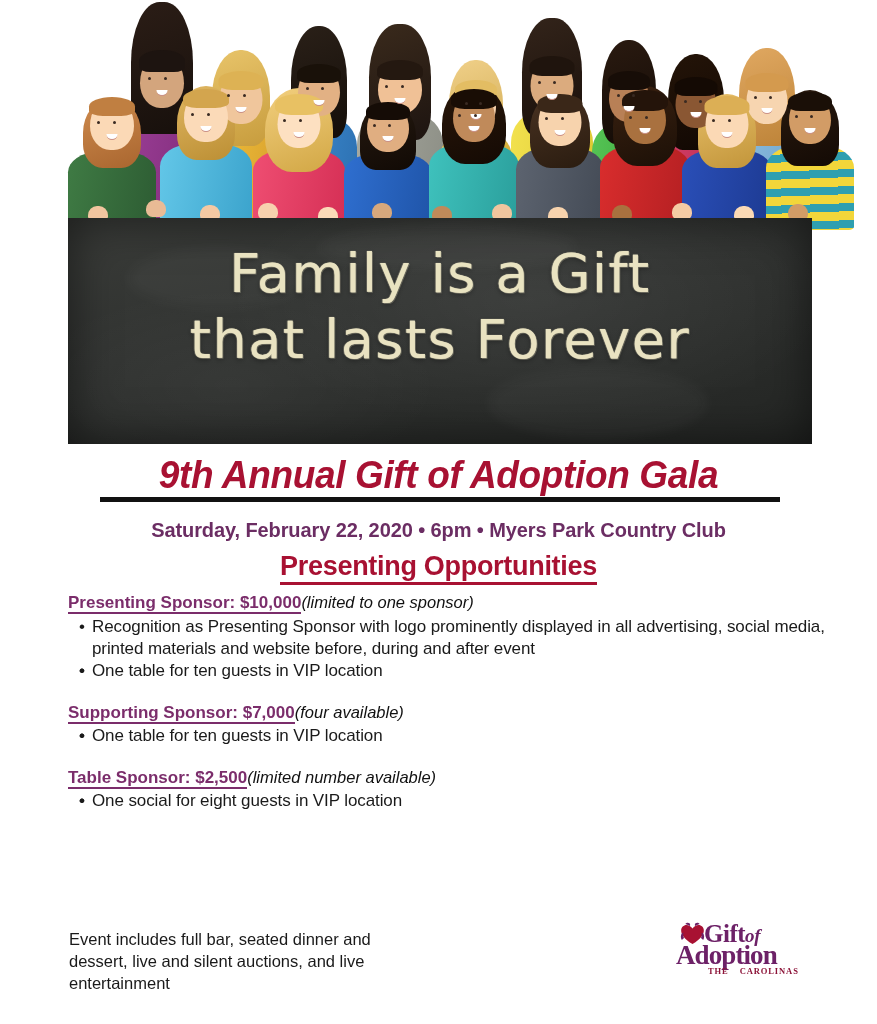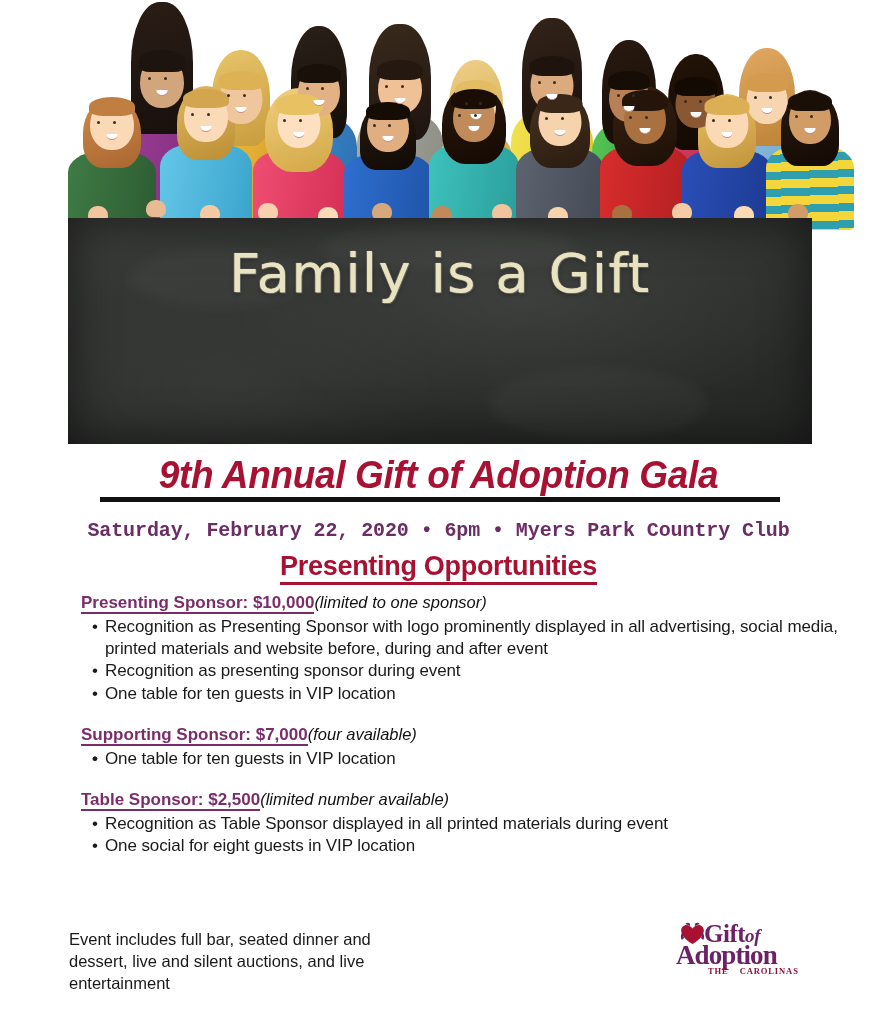--- a/index.html
+++ b/index.html
@@ -168,21 +168,20 @@
   .event-line {
     position: absolute;
     left: 0;
     right: 0;
     top: 519px;
     text-align: center;
     font-size: 20px;
     font-weight: bold;
     color: #6b2d63;
     letter-spacing: -0.1px;
-    font-family: Liberation Mono, monospace;
   }
   .section-head {
     position: absolute;
     left: 0;
     right: 0;
     top: 551px;
     text-align: center;
   }
   .section-head span {
     font-size: 27px;
@@ -193,21 +192,21 @@
     letter-spacing: -0.3px;
   }
 
   
   .tiers {
     position: absolute;
     left: 68px;
     top: 592px;
     width: 790px;
   }
-  .tier { margin-bottom: 17px; margin-left: 13px; }
+  .tier { margin-bottom: 17px; }
   .tier-head {
     font-size: 17px;
     line-height: 1.28;
     color: #111111;
     margin-bottom: 2px;
   }
   .tier-title {
     font-weight: bold;
     color: #7b2d6b;
     border-bottom: 2px solid #7b2d6b;
@@ -536,20 +535,21 @@
     <div class="hand" style="left:734px; top:206px; background:#fbd9b5;"></div>
     <div class="hand" style="left:788px; top:204px; background:#d29c66;"></div>
   </div>
 
   <div class="chalkboard">
     <div class="chalk-smudge" style="left:60px;  top:30px;  width:180px; height:60px;"></div>
     <div class="chalk-smudge" style="left:420px; top:150px; width:220px; height:70px;"></div>
     <div class="chalk-smudge" style="left:250px; top:8px;   width:260px; height:44px;"></div>
     <div class="chalk-text">
       <span class="chalk-line">Family is a Gift</span>
+      <span class="chalk-line chalk-line-2">that lasts Forever</span>
     </div>
   </div>
 
   <div class="title-wrap">
     <div class="gala-title">9th Annual Gift of Adoption Gala</div>
   </div>
   <div class="title-rule"></div>
 
   <div class="event-line">Saturday, February 22, 2020 • 6pm • Myers Park Country Club</div>
 
@@ -558,41 +558,41 @@
   </div>
 
   <div class="tiers">
 
     <div class="tier">
       <div class="tier-head">
         <span class="tier-title">Presenting Sponsor: $10,000</span><span class="tier-note">(limited to one sponsor)</span>
       </div>
       <ul class="tier-list">
         <li><span class="bullet">•</span><span>Recognition as Presenting Sponsor with logo prominently displayed in all advertising, social media, printed materials and website before, during and after event</span></li>
-        <li><span class="bullet">•</span><span>Recognition as presenting sponsor during event</span></li>
+        <li><span class="bullet">•</span></li>
         <li><span class="bullet">•</span><span>One table for ten guests in VIP location</span></li>
       </ul>
     </div>
 
     <div class="tier" style="margin-top:19px;">
       <div class="tier-head">
         <span class="tier-title">Supporting Sponsor: $7,000</span><span class="tier-note">(four available)</span>
       </div>
       <ul class="tier-list">
         <li><span class="bullet">•</span></li>
         <li><span class="bullet">•</span><span>One table for ten guests in VIP location</span></li>
       </ul>
     </div>
 
     <div class="tier" style="margin-top:19px;">
       <div class="tier-head">
         <span class="tier-title">Table Sponsor: $2,500</span><span class="tier-note">(limited number available)</span>
       </div>
       <ul class="tier-list">
-        <li><span class="bullet">•</span><span>Recognition as Table Sponsor displayed in all printed materials during event</span></li>
+        <li><span class="bullet">•</span></li>
         <li><span class="bullet">•</span><span>One social for eight guests in VIP location</span></li>
       </ul>
     </div>
   </div>
 
   <div class="footer-note">Event includes full bar, seated dinner and dessert, live and silent auctions, and live entertainment</div>
 
   <div class="logo">
     <svg class="logo-mark" viewBox="0 0 28 25">
       <path d="M14 23 C5 17.5 2.2 12.8 2.2 8.8 C2.2 5.3 4.8 3 7.7 3 C10 3 12.2 4.3 14 6.7 C15.8 4.3 18 3 20.3 3 C23.2 3 25.8 5.3 25.8 8.8 C25.8 12.8 23 17.5 14 23 Z" fill="#a81132"></path>

